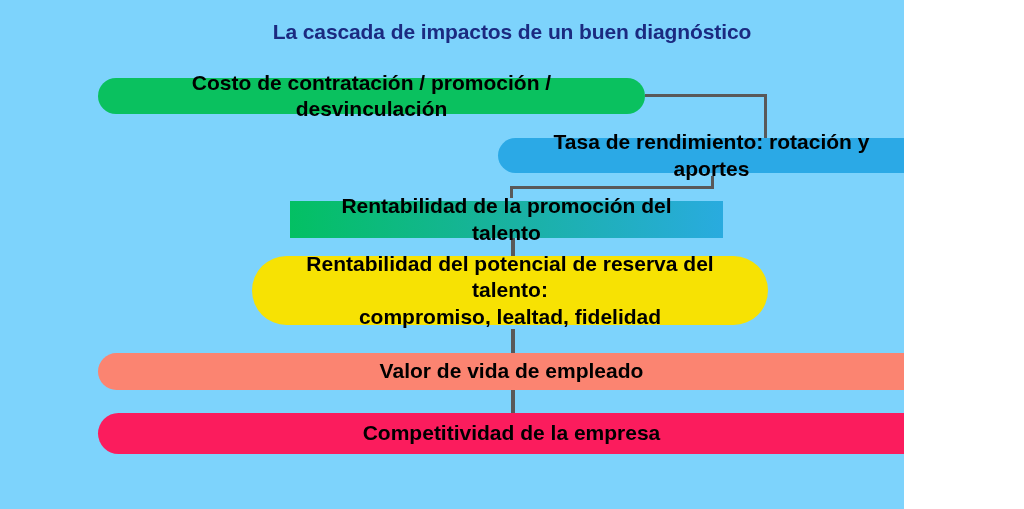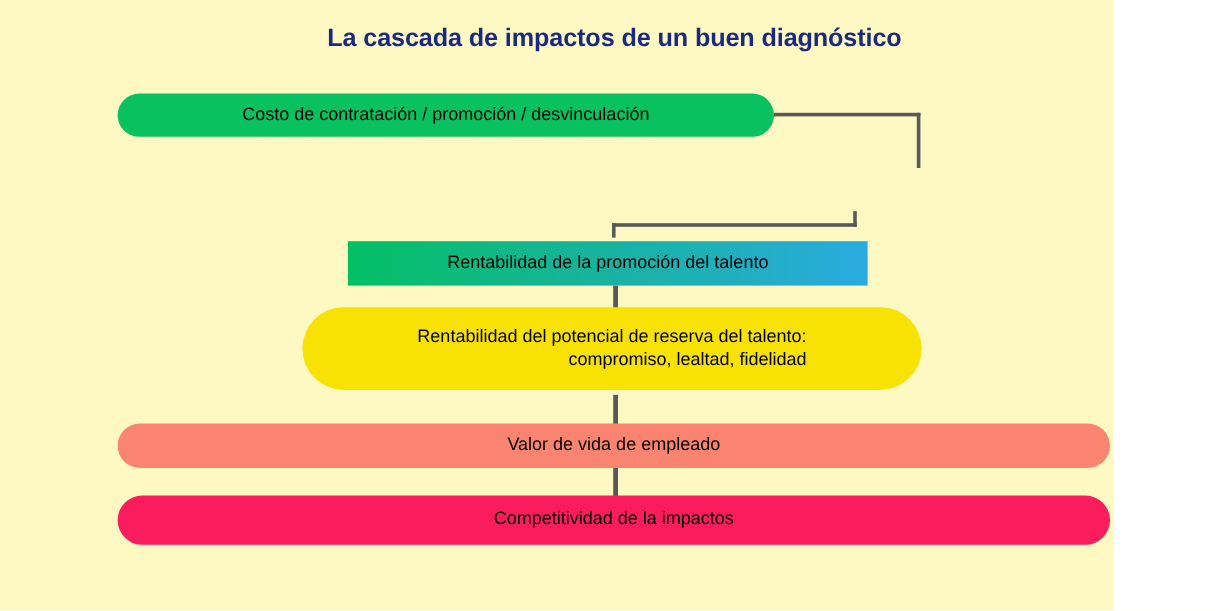--- a/index.html
+++ b/index.html
@@ -8,23 +8,22 @@
     padding: 0;
     background: #ffffff;
   }
   body {
     font-family: "Liberation Sans", "DejaVu Sans", sans-serif;
   }
   #canvas {
     position: relative;
     width: 904px;
     height: 509px;
-    background: #fef9c3;
+    background: #7dd3fc;
     overflow: hidden;
-    padding-left: 24px;
   }
 
   
   #chart-title {
     position: absolute;
     left: 0;
     top: 20px;
     width: 1024px;
     text-align: center;
     font-size: 21px;
@@ -35,24 +34,24 @@
   }
 
   
   .bar {
     position: absolute;
     display: flex;
     align-items: center;
     justify-content: center;
     box-sizing: border-box;
     color: #000000;
-    font-weight: normal;
-    font-size: 15px;
+    font-weight: bold;
+    font-size: 21px;
     line-height: 1.25;
-    text-align: right;
+    text-align: center;
     padding: 0 18px;
     white-space: pre-line;
     z-index: 3;
   }
   .pill { border-radius: 999px; }
   .sq   { border-radius: 0; }
 
   
   #bar-cost {
     left: 98px;  top: 78px;  width: 547px;  height: 36px;
@@ -108,23 +107,24 @@
   <div class="conn" id="conn-cost-v"></div>
   <div class="conn" id="conn-rate-h"></div>
   <div class="conn" id="conn-rate-l"></div>
   <div class="conn" id="conn-rate-r"></div>
   <div class="conn" id="conn-drop-1"></div>
   <div class="conn" id="conn-drop-2"></div>
   <div class="conn" id="conn-drop-3"></div>
 
   <div class="bar pill" id="bar-cost">Costo de contratación / promoción / desvinculación</div>
 
+  <div class="bar pill" id="bar-rate">Tasa de rendimiento: rotación y aportes</div>
 
   <div class="bar sq" id="bar-attraction">Rentabilidad de la promoción del talento</div>
 
   <div class="bar pill" id="bar-reserve">Rentabilidad del potencial de reserva del talento:
 compromiso, lealtad, fidelidad</div>
 
   <div class="bar pill" id="bar-lifetime">Valor de vida de empleado</div>
 
-  <div class="bar pill" id="bar-competitiveness">Competitividad de la impactos</div>
+  <div class="bar pill" id="bar-competitiveness">Competitividad de la empresa</div>
 
 </div>
 
 </body></html>

